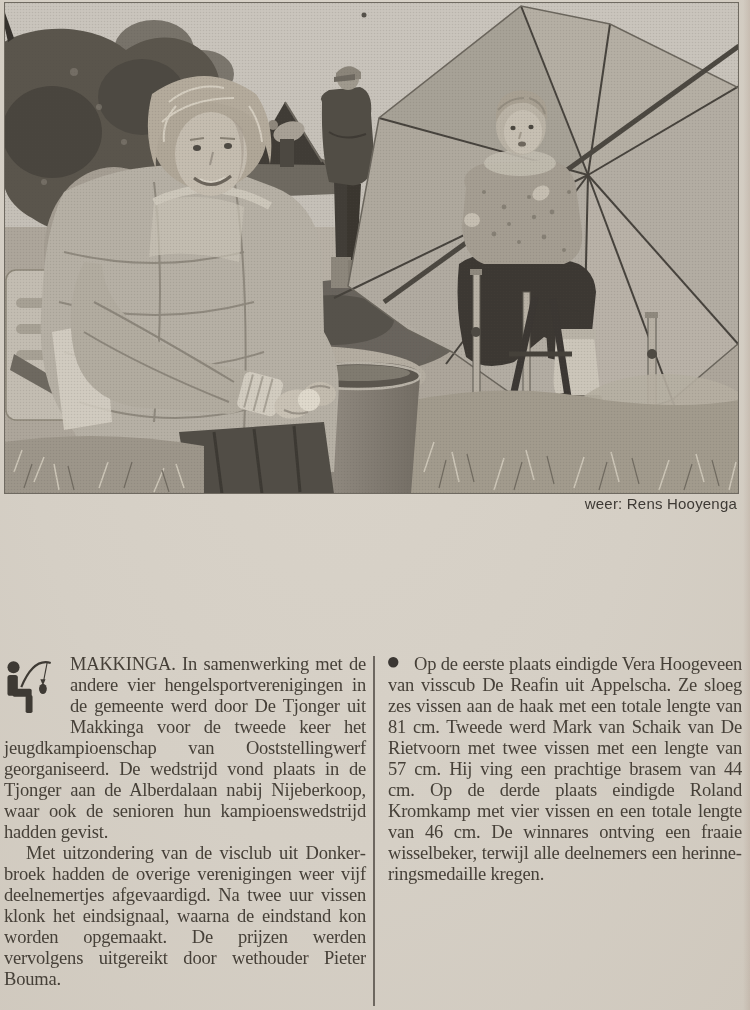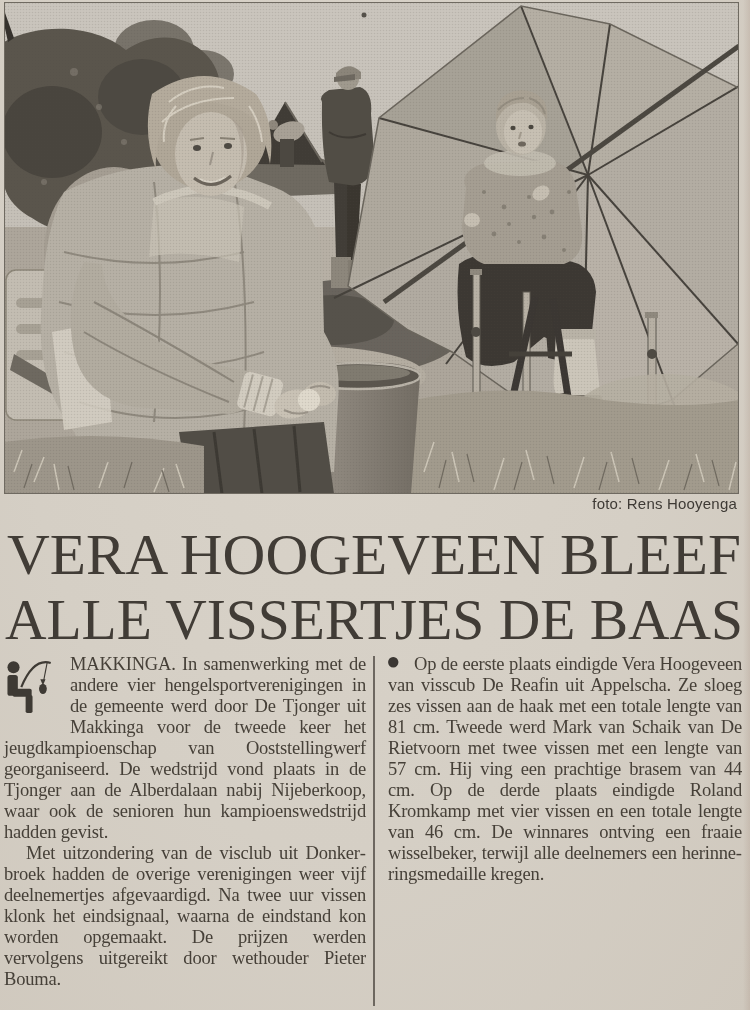--- a/index.html
+++ b/index.html
@@ -263,28 +263,22 @@
         </g>
 
         <rect x="0" y="0" width="735" height="492" fill="url(#dots)" opacity=".14"></rect>
         <path d="M0,8 L10,36 L4,40 L0,22 Z" fill="#36322d"></path>
         <circle cx="360" cy="13" r="2.5" fill="#55514a"></circle>
         <rect x="0.5" y="0.5" width="734" height="491" fill="none" stroke="#6f6a61" stroke-width="1"></rect>
       </g>
     </svg>
   </div>
 
-  <div class="credit">foto: Rens Hooyenga</div>
-
-  <div class="headline-wrap">
-    <svg width="744" height="132" viewBox="0 0 744 132">
-      <text x="4" y="56" textLength="734" lengthAdjust="spacingAndGlyphs">VERA HOOGEVEEN BLEEF</text>
-      <text x="2" y="121" textLength="738" lengthAdjust="spacingAndGlyphs">ALLE VISSERTJES DE BAAS</text>
-    </svg>
-  </div>
+  <div class="credit">weer: Rens Hooyenga</div>
+
 
   <div class="divider"></div>
 
   <div class="cols">
     <div class="col col-left">
       <p>
         <span class="fisher-float">
           <svg width="58" height="64" viewBox="0 0 58 74" preserveAspectRatio="xMinYMin meet">
             <g fill="#3e3a34">
               <circle cx="11" cy="13" r="7"></circle>

